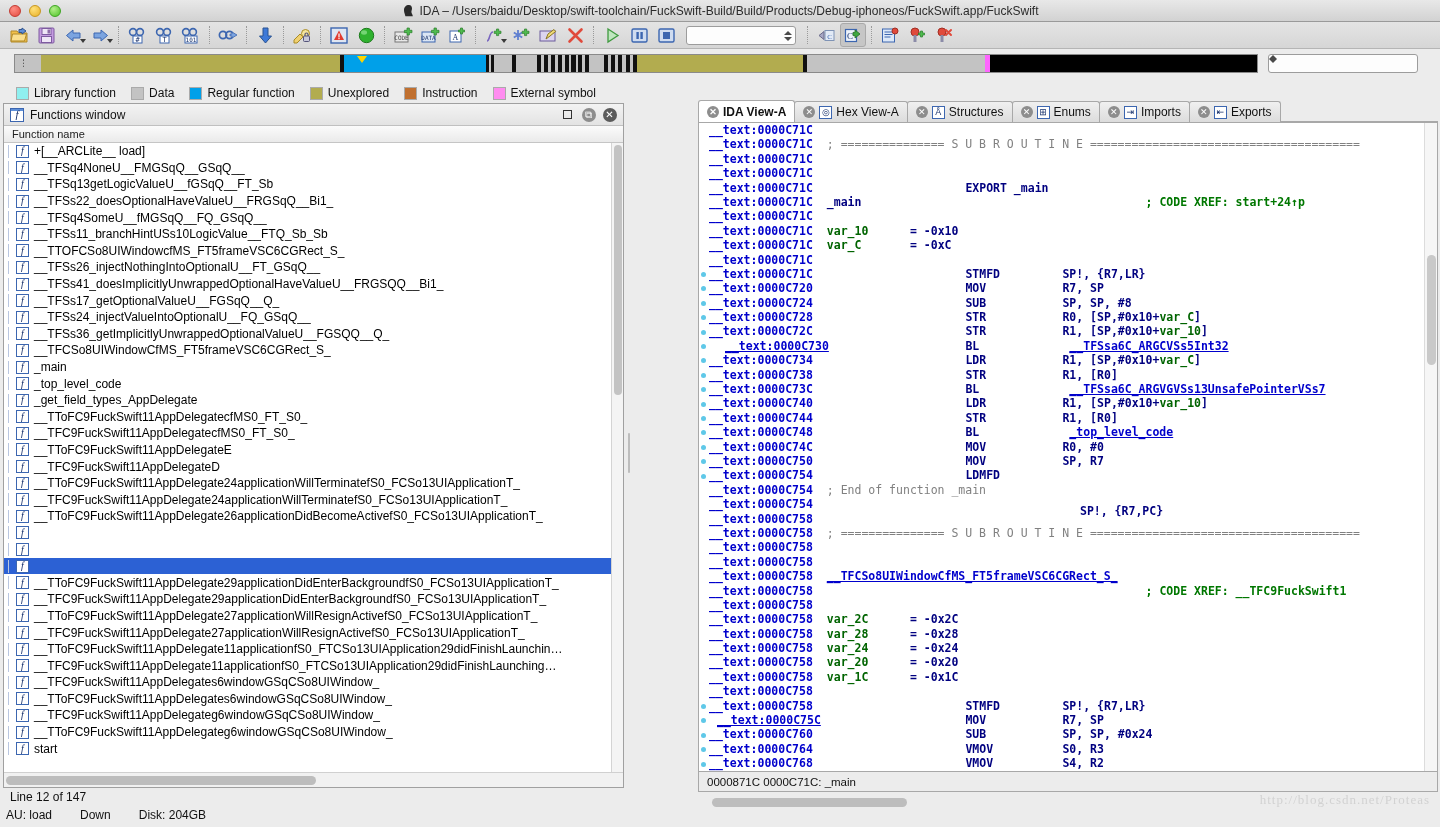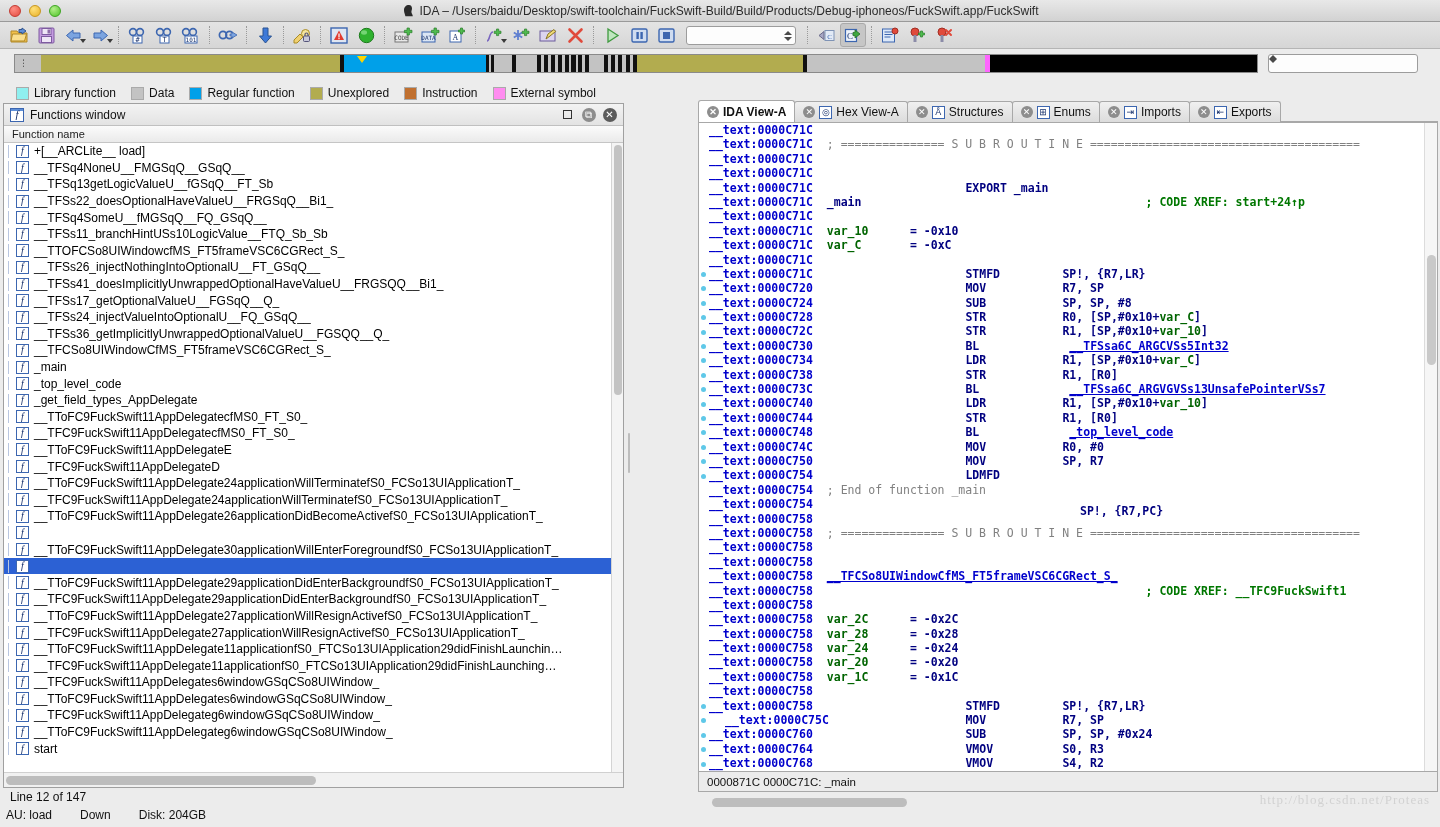--- a/index.html
+++ b/index.html
@@ -722,21 +722,20 @@
           <span class="f-badge">f</span>
           <span>__TToFC9FuckSwift11AppDelegate26applicationDidBecomeActivefS0_FCSo13UIApplicationT_</span>
         </div>
         <div class="fnrow">
           <span class="gutter"></span>
           <span class="f-badge">f</span>
         </div>
         <div class="fnrow">
           <span class="gutter"></span>
           <span class="f-badge">f</span>
-          <span>__TToFC9FuckSwift11AppDelegate30applicationWillEnterForegroundfS0_FCSo13UIApplicationT_</span>
         </div>
         <div class="fnrow sel">
           <span class="gutter"></span>
           <span class="f-badge">f</span>
         </div>
         <div class="fnrow">
           <span class="gutter"></span>
           <span class="f-badge">f</span>
           <span>__TToFC9FuckSwift11AppDelegate29applicationDidEnterBackgroundfS0_FCSo13UIApplicationT_</span>
         </div>
@@ -876,21 +875,21 @@
           <div class="dline" style="position: relative;"><span class="seg-addr" style="position: absolute; left: 0px;">__text:0000C71C</span><span class="c-navy" style="position: absolute; left: 117.81px;">_main</span><span class="c-dgreen" style="position: absolute; left: 436.59px;">; CODE XREF: start+24↑p</span></div>
           <div class="dline" style="position: relative;"><span class="seg-addr" style="position: absolute; left: 0px;">__text:0000C71C</span></div>
           <div class="dline" style="position: relative;"><span class="seg-addr" style="position: absolute; left: 0px;">__text:0000C71C</span><span class="c-green" style="position: absolute; left: 117.81px;">var_10</span><span class="c-navy" style="position: absolute; left: 200.97px;">= -0x10</span></div>
           <div class="dline" style="position: relative;"><span class="seg-addr" style="position: absolute; left: 0px;">__text:0000C71C</span><span class="c-green" style="position: absolute; left: 117.81px;">var_C</span><span class="c-navy" style="position: absolute; left: 200.97px;">= -0xC</span></div>
           <div class="dline" style="position: relative;"><span class="seg-addr" style="position: absolute; left: 0px;">__text:0000C71C</span></div>
           <div class="dline" style="position: relative;"><span class="seg-addr" style="position: absolute; left: 0px;">__text:0000C71C</span><span class="c-navy" style="position: absolute; left: 256.41px;">STMFD</span><span class="c-navy" style="position: absolute; left: 353.43px;">SP!, {R7,LR}</span></div>
           <div class="dline" style="position: relative;"><span class="seg-addr" style="position: absolute; left: 0px;">__text:0000C720</span><span class="c-navy" style="position: absolute; left: 256.41px;">MOV</span><span class="c-navy" style="position: absolute; left: 353.43px;">R7, SP</span></div>
           <div class="dline" style="position: relative;"><span class="seg-addr" style="position: absolute; left: 0px;">__text:0000C724</span><span class="c-navy" style="position: absolute; left: 256.41px;">SUB</span><span class="c-navy" style="position: absolute; left: 353.43px; text-align: center;">SP, SP, #8</span></div>
           <div class="dline" style="position: relative;"><span class="seg-addr" style="position: absolute; left: 0px;">__text:0000C728</span><span class="c-navy" style="position: absolute; left: 256.41px;">STR</span><span class="c-navy" style="position: absolute; left: 353.43px;">R0, [SP,#0x10+</span><span class="c-green" style="position: absolute; left: 450.45px;">var_C</span><span class="c-navy" style="position: absolute; left: 485.1px;">]</span></div>
           <div class="dline" style="position: relative;"><span class="seg-addr" style="position: absolute; left: 0px;">__text:0000C72C</span><span class="c-navy" style="position: absolute; left: 256.41px;">STR</span><span class="c-navy" style="position: absolute; left: 353.43px;">R1, [SP,#0x10+</span><span class="c-green" style="position: absolute; left: 450.45px;">var_10</span><span class="c-navy" style="position: absolute; left: 492.03px;">]</span></div>
-          <div class="dline" style="position: relative;"><span class="seg-addr" style="position: absolute; left: 0px;">__text:0000C730</span><span class="c-navy" style="position: absolute; left: 256.41px;">BL</span><span class="c-link" style="position: absolute; left: 360.36px;">__TFSsa6C_ARGCVSs5Int32</span></div>
+          <div class="dline" style="position: relative;"><span class="seg-addr" style="position: absolute; left: 16px; text-decoration: underline;">__text:0000C730</span><span class="c-navy" style="position: absolute; left: 256.41px;">BL</span><span class="c-link" style="position: absolute; left: 360.36px;">__TFSsa6C_ARGCVSs5Int32</span></div>
           <div class="dline" style="position: relative;"><span class="seg-addr" style="position: absolute; left: 0px;">__text:0000C734</span><span class="c-navy" style="position: absolute; left: 256.41px;">LDR</span><span class="c-navy" style="position: absolute; left: 353.43px;">R1, [SP,#0x10+</span><span class="c-green" style="position: absolute; left: 450.45px;">var_C</span><span class="c-navy" style="position: absolute; left: 485.1px;">]</span></div>
           <div class="dline" style="position: relative;"><span class="seg-addr" style="position: absolute; left: 0px;">__text:0000C738</span><span class="c-navy" style="position: absolute; left: 256.41px;">STR</span><span class="c-navy" style="position: absolute; left: 353.43px;">R1, [R0]</span></div>
           <div class="dline" style="position: relative;"><span class="seg-addr" style="position: absolute; left: 0px;">__text:0000C73C</span><span class="c-navy" style="position: absolute; left: 256.41px;">BL</span><span class="c-link" style="position: absolute; left: 360.36px;">__TFSsa6C_ARGVGVSs13UnsafePointerVSs7</span></div>
           <div class="dline" style="position: relative;"><span class="seg-addr" style="position: absolute; left: 0px;">__text:0000C740</span><span class="c-navy" style="position: absolute; left: 256.41px;">LDR</span><span class="c-navy" style="position: absolute; left: 353.43px;">R1, [SP,#0x10+</span><span class="c-green" style="position: absolute; left: 450.45px;">var_10</span><span class="c-navy" style="position: absolute; left: 492.03px;">]</span></div>
           <div class="dline" style="position: relative;"><span class="seg-addr" style="position: absolute; left: 0px;">__text:0000C744</span><span class="c-navy" style="position: absolute; left: 256.41px;">STR</span><span class="c-navy" style="position: absolute; left: 353.43px;">R1, [R0]</span></div>
           <div class="dline" style="position: relative;"><span class="seg-addr" style="position: absolute; left: 0px;">__text:0000C748</span><span class="c-navy" style="position: absolute; left: 256.41px;">BL</span><span class="c-link" style="position: absolute; left: 360.36px;">_top_level_code</span></div>
           <div class="dline" style="position: relative;"><span class="seg-addr" style="position: absolute; left: 0px;">__text:0000C74C</span><span class="c-navy" style="position: absolute; left: 256.41px;">MOV</span><span class="c-navy" style="position: absolute; left: 353.43px;">R0, #0</span></div>
           <div class="dline" style="position: relative;"><span class="seg-addr" style="position: absolute; left: 0px;">__text:0000C750</span><span class="c-navy" style="position: absolute; left: 256.41px;">MOV</span><span class="c-navy" style="position: absolute; left: 353.43px;">SP, R7</span></div>
           <div class="dline" style="position: relative;"><span class="seg-addr" style="position: absolute; left: 0px;">__text:0000C754</span><span class="c-navy" style="position: absolute; left: 256.41px;">LDMFD</span><span class="c-navy" style="position: absolute; left: 371px; margin-top: 36px;">SP!, {R7,PC}</span></div>
           <div class="dline" style="position: relative;"><span class="seg-addr" style="position: absolute; left: 0px;">__text:0000C754</span><span class="c-gray" style="position: absolute; left: 117.81px;">; End of function _main</span></div>
@@ -902,21 +901,21 @@
           <div class="dline" style="position: relative;"><span class="seg-addr" style="position: absolute; left: 0px;">__text:0000C758</span><span class="c-link" style="position: absolute; left: 117.81px;">__TFCSo8UIWindowCfMS_FT5frameVSC6CGRect_S_</span></div>
           <div class="dline" style="position: relative;"><span class="seg-addr" style="position: absolute; left: 0px;">__text:0000C758</span><span class="c-dgreen" style="position: absolute; left: 436.59px;">; CODE XREF: __TFC9FuckSwift1</span></div>
           <div class="dline" style="position: relative;"><span class="seg-addr" style="position: absolute; left: 0px;">__text:0000C758</span></div>
           <div class="dline" style="position: relative;"><span class="seg-addr" style="position: absolute; left: 0px;">__text:0000C758</span><span class="c-green" style="position: absolute; left: 117.81px;">var_2C</span><span class="c-navy" style="position: absolute; left: 200.97px;">= -0x2C</span></div>
           <div class="dline" style="position: relative;"><span class="seg-addr" style="position: absolute; left: 0px;">__text:0000C758</span><span class="c-green" style="position: absolute; left: 117.81px;">var_28</span><span class="c-navy" style="position: absolute; left: 200.97px;">= -0x28</span></div>
           <div class="dline" style="position: relative;"><span class="seg-addr" style="position: absolute; left: 0px;">__text:0000C758</span><span class="c-green" style="position: absolute; left: 117.81px;">var_24</span><span class="c-navy" style="position: absolute; left: 200.97px;">= -0x24</span></div>
           <div class="dline" style="position: relative;"><span class="seg-addr" style="position: absolute; left: 0px;">__text:0000C758</span><span class="c-green" style="position: absolute; left: 117.81px;">var_20</span><span class="c-navy" style="position: absolute; left: 200.97px;">= -0x20</span></div>
           <div class="dline" style="position: relative;"><span class="seg-addr" style="position: absolute; left: 0px;">__text:0000C758</span><span class="c-green" style="position: absolute; left: 117.81px;">var_1C</span><span class="c-navy" style="position: absolute; left: 200.97px;">= -0x1C</span></div>
           <div class="dline" style="position: relative;"><span class="seg-addr" style="position: absolute; left: 0px;">__text:0000C758</span></div>
           <div class="dline" style="position: relative;"><span class="seg-addr" style="position: absolute; left: 0px;">__text:0000C758</span><span class="c-navy" style="position: absolute; left: 256.41px;">STMFD</span><span class="c-navy" style="position: absolute; left: 353.43px;">SP!, {R7,LR}</span></div>
-          <div class="dline" style="position: relative;"><span class="seg-addr" style="position: absolute; left: 16px;">__text:0000C75C</span><span class="c-navy" style="position: absolute; left: 256.41px;">MOV</span><span class="c-navy" style="position: absolute; left: 353.43px;">R7, SP</span></div>
+          <div class="dline" style="position: relative;"><span class="seg-addr" style="position: absolute; left: 8px; text-decoration: underline;">__text:0000C75C</span><span class="c-navy" style="position: absolute; left: 256.41px;">MOV</span><span class="c-navy" style="position: absolute; left: 353.43px;">R7, SP</span></div>
           <div class="dline" style="position: relative;"><span class="seg-addr" style="position: absolute; left: 0px;">__text:0000C760</span><span class="c-navy" style="position: absolute; left: 256.41px;">SUB</span><span class="c-navy" style="position: absolute; left: 353.43px;">SP, SP, #0x24</span></div>
           <div class="dline" style="position: relative;"><span class="seg-addr" style="position: absolute; left: 0px;">__text:0000C764</span><span class="c-navy" style="position: absolute; left: 256.41px;">VMOV</span><span class="c-navy" style="position: absolute; left: 353.43px;">S0, R3</span></div>
           <div class="dline" style="position: relative;"><span class="seg-addr" style="position: absolute; left: 0px;">__text:0000C768</span><span class="c-navy" style="position: absolute; left: 256.41px;">VMOV</span><span class="c-navy" style="position: absolute; left: 353.43px;">S4, R2</span></div>
           <div class="dline" style="position: relative;"><span class="seg-addr" style="position: absolute; left: 0px;">__text:0000C76C</span><span class="c-navy" style="position: absolute; left: 256.41px;">VMOV</span><span class="c-navy" style="position: absolute; left: 353.43px;">S8, R1</span></div>
         </div>
       <div class="dvscroll">
         <div class="dvthumb" style="top:132px;height:110px;"></div>
       </div>
     </div>
     <div class="dstatus">

